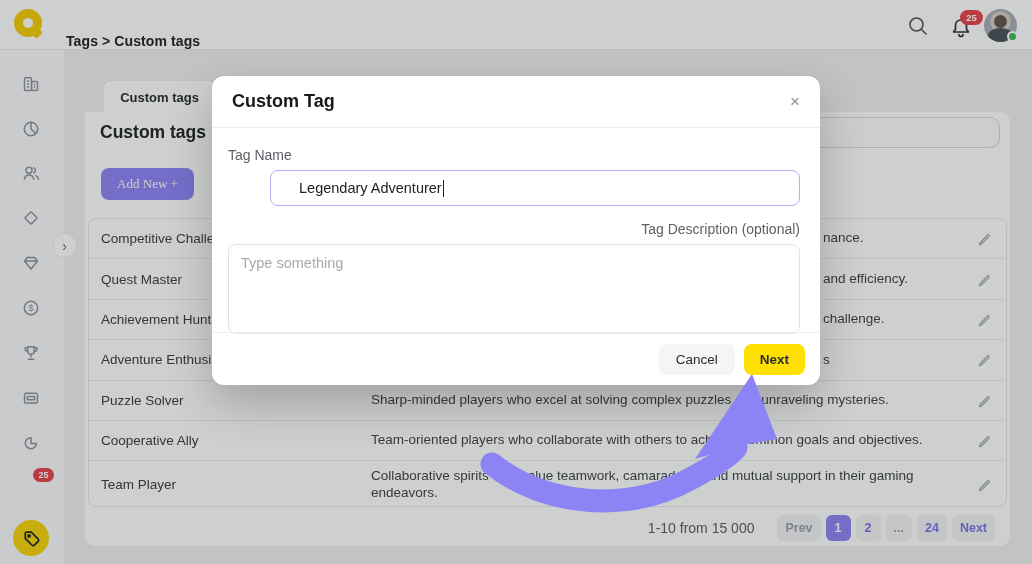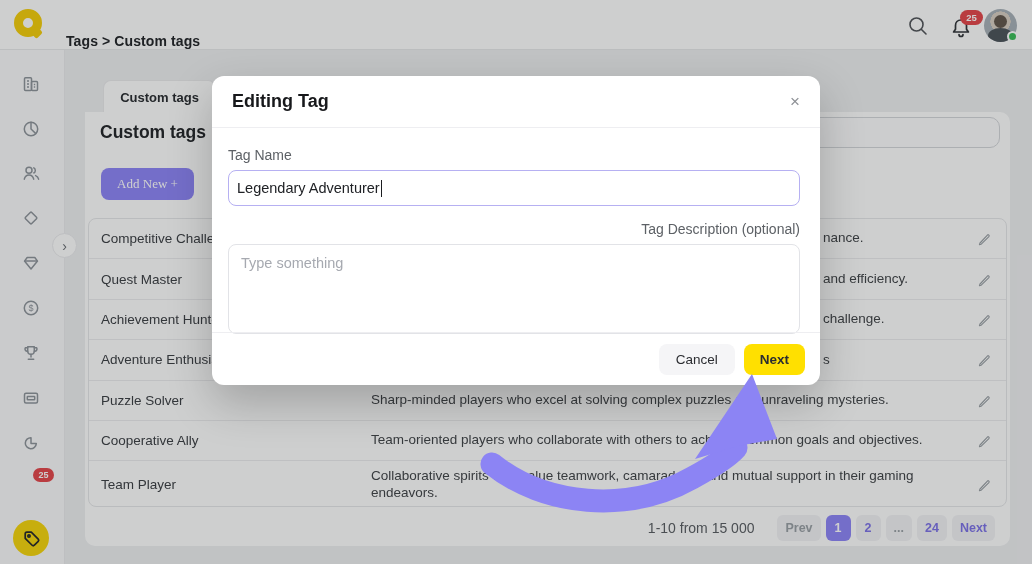--- a/index.html
+++ b/index.html
@@ -50,21 +50,21 @@
   
   .overlay { position:absolute; left:0; top:0; width:1032px; height:564px; background:rgba(12,13,16,0.2); z-index:40; }
 
   
   .modal { position:absolute; left:212px; top:76px; width:608px; height:309px; background:#fff; border-radius:12px; box-shadow:0 18px 45px rgba(0,0,0,.22); z-index:50; }
   .m-head { height:52px; display:flex; align-items:center; padding:0 20px; border-bottom:1px solid #eeeef1; }
   .m-title { font-size:18px; font-weight:700; color:#17181b; }
   .m-close { margin-left:auto; font-size:17px; color:#8e9196; cursor:pointer; line-height:1; }
   .m-body { padding:13px 20px 0 16px; }
   .m-label { font-size:14px; color:#5d6166; margin:6px 0 7px 0; }
-  .input-box { height:36px; border:1.5px solid #b6b0f2; border-radius:8px; display:flex; align-items:center; padding:0 8px; font-size:14.5px; color:#202226; background:#fff; }
+  .input-box { height:36px; border:1.5px solid #b6b0f2; border-radius:8px; display:flex; align-items:center; padding:0 28px; font-size:14.5px; color:#202226; background:#fff;margin-left:42px; }
   .caret { display:inline-block; width:0; height:17px; border-left:1.5px solid #1b1d20; margin-left:1px; vertical-align:-3px; }
   .m-label2 { margin-top:15px;text-align:right; }
   .m-textarea { width:100%; height:90px; border:1px solid #e2e3e7; border-radius:8px; padding:10px 12px; font-family:inherit; font-size:14.5px; color:#a21caf; resize:none; outline:none; display:block; }
   .m-textarea::placeholder { color:#a6a9b0; }
   .m-foot { position:absolute; left:0; bottom:0; width:100%; height:53px; border-top:1px solid #eeeef1; display:flex; align-items:center; justify-content:flex-end; gap:9px; padding-right:15px; }
   .btn { height:31px; border:none; border-radius:8px; font-family:inherit; font-size:13.5px; cursor:pointer; }
   .btn-cancel { background:#f5f5f7; color:#2b2d31; padding:0 17px; }
   .btn-save { background:#FFE000; color:#2b2d31; font-weight:600; padding:0 16px; }
 
   
@@ -255,21 +255,21 @@
     <button class="pg muted">...</button>
     <button class="pg">24</button>
     <button class="pg">Next</button>
   </div>
 </div>
 
 <div class="overlay"></div>
 
 <div class="modal">
   <div class="m-head">
-    <span class="m-title">Editing Tag</span>
+    <span class="m-title">Custom Tag</span>
     <span class="m-close">×</span>
   </div>
   <div class="m-body">
     <div class="m-label">Tag Name</div>
     <div class="input-box">
       <span>Legendary Adventurer</span>
         <span class="caret"></span>
     </div>
     <div class="m-label m-label2">Tag Description (optional)</div>
     <textarea class="m-textarea" placeholder="Type something" style=""></textarea>

